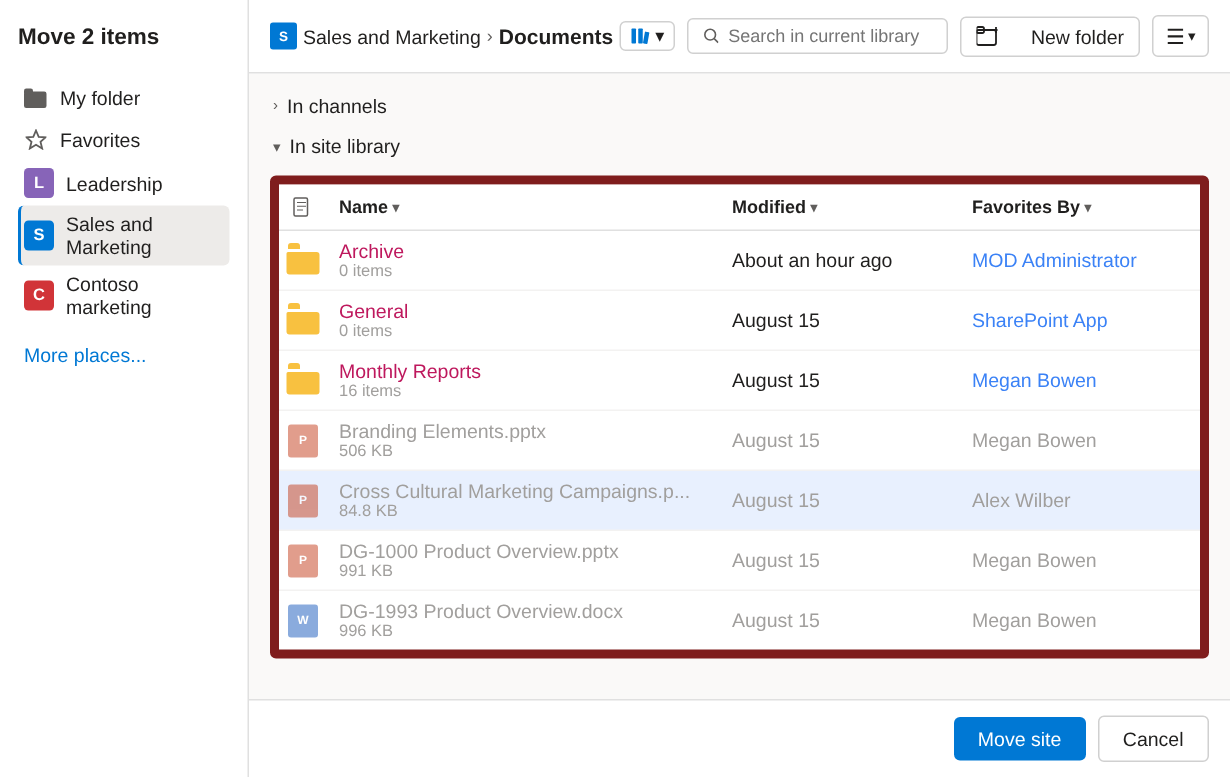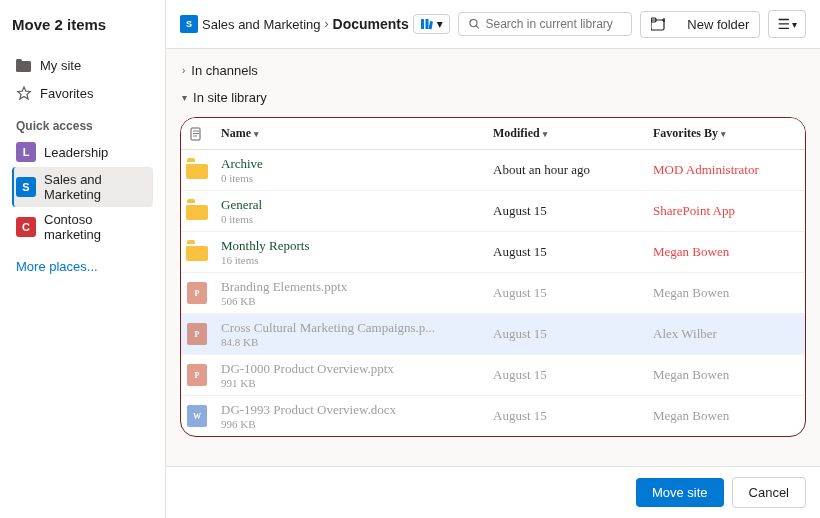--- a/index.html
+++ b/index.html
@@ -209,25 +209,24 @@
       font-weight: 500;
     }
     .chevron {
       font-size: 10px;
       color: #605e5c;
     }
 
     
     .file-table {
       background: #fff;
-      border: 1px solid #7f1d1d;
-      border-radius: 16px;
+      border: 6px solid #7f1d1d;
+      border-radius: 4px;
       margin-top: 6px;
       overflow: hidden;
-      font-family: Liberation Serif, serif;
     }
     .table-header {
       display: grid;
       grid-template-columns: 32px 1fr 160px 160px;
       padding: 8px 0;
       border-bottom: 1px solid #e0e0e0;
       background: #fff;
     }
     .col-header {
       font-size: 12px;
@@ -275,37 +274,37 @@
       justify-content: center;
       font-size: 8px;
       font-weight: 700;
       color: #fff;
     }
     .file-name-cell {
       padding: 0 8px;
     }
     .file-name {
       font-size: 13px;
-      color: #14532d;
+      color: #be185d;
     }
     .file-name.dimmed { color: #a19f9d; }
     .file-sub {
       font-size: 11px;
       color: #a19f9d;
     }
     .file-modified {
       padding: 0 8px;
       font-size: 13px;
       color: #201f1e;
     }
     .file-modified.dimmed { color: #a19f9d; }
     .file-modified-by {
       padding: 0 8px;
       font-size: 13px;
-      color: #ef4444;
+      color: #3b82f6;
     }
     .file-modified-by.dimmed { color: #a19f9d; }
 
     
     .bottom-bar {
       display: flex;
       justify-content: flex-end;
       align-items: center;
       padding: 10px 14px;
       background: #fff;
@@ -363,32 +362,31 @@
 <div class="left-panel">
   <div class="panel-title">Move 2 items</div>
 
   <div class="nav-item">
     <div class="nav-icon">
       <svg width="16" height="14" viewBox="0 0 16 14">
           <rect x="0" y="3" width="15" height="11" rx="1.5" fill="#605e5c"></rect>
           <rect x="0" y="1" width="6" height="4" rx="1.5" fill="#605e5c"></rect>
         </svg>
     </div>
-    <span>My site</span>
+    <span>My folder</span>
   </div>
   <div class="nav-item">
     <div class="nav-icon">
       <svg width="14" height="14" viewBox="0 0 14 14">
           <polygon points="7,1 8.8,5.2 13.5,5.5 10,8.5 11.1,13 7,10.5 2.9,13 4,8.5 0.5,5.5 5.2,5.2" fill="none" stroke="#605e5c" stroke-width="1.2"></polygon>
         </svg>
     </div>
     <span>Favorites</span>
   </div>
 
-  <div class="quick-access-label">Quick access</div>
 
   <div class="site-item">
     <div class="site-icon" style="background:#8764b8;">L</div>
     <span>Leadership</span>
   </div>
   <div class="site-item active">
     <div class="site-icon" style="background:#0078d4;">S</div>
     <span>Sales and Marketing</span>
   </div>
   <div class="site-item">

